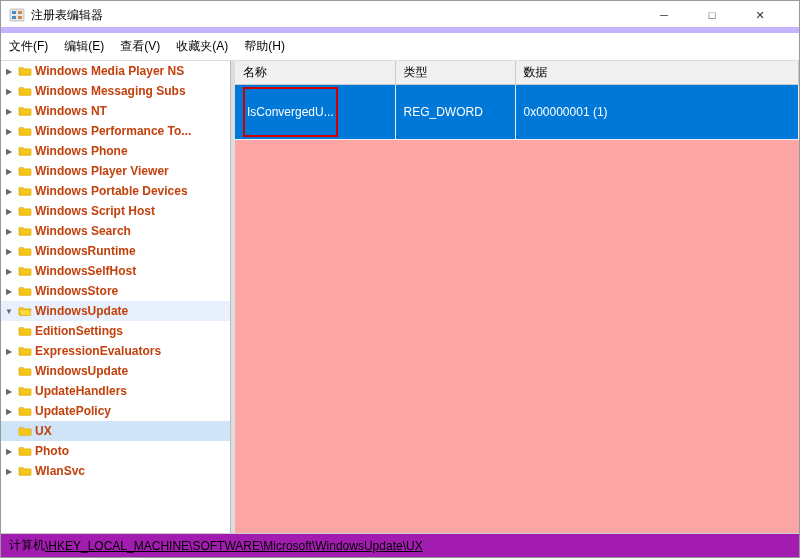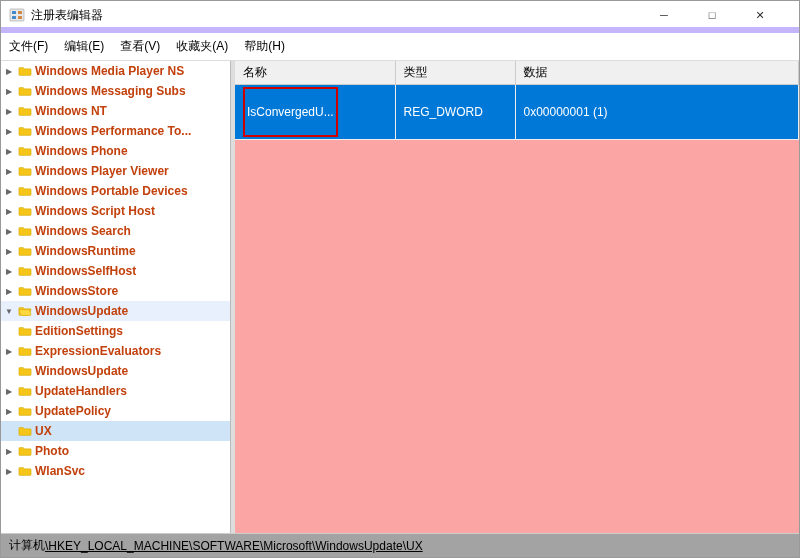--- a/index.html
+++ b/index.html
@@ -161,21 +161,21 @@
     .reg-row-selected td { color: #fff; }
     .reg-row-selected .highlighted-name {
       border: 2px solid #cc0000;
       display: inline-block;
       padding: 16px 2px;
       background: #0078d7;
       color: #fff;
     }
     .status-bar {
       height: 24px;
-      background: #a3a3a3;
+      background: #a21caf;
       border-top: 1px solid #ccc;
       display: flex;
       align-items: center;
       padding: 0 8px;
       font-size: 12px;
       color: #000;
     }
     .status-bar .underline {
       text-decoration: underline;
     }

